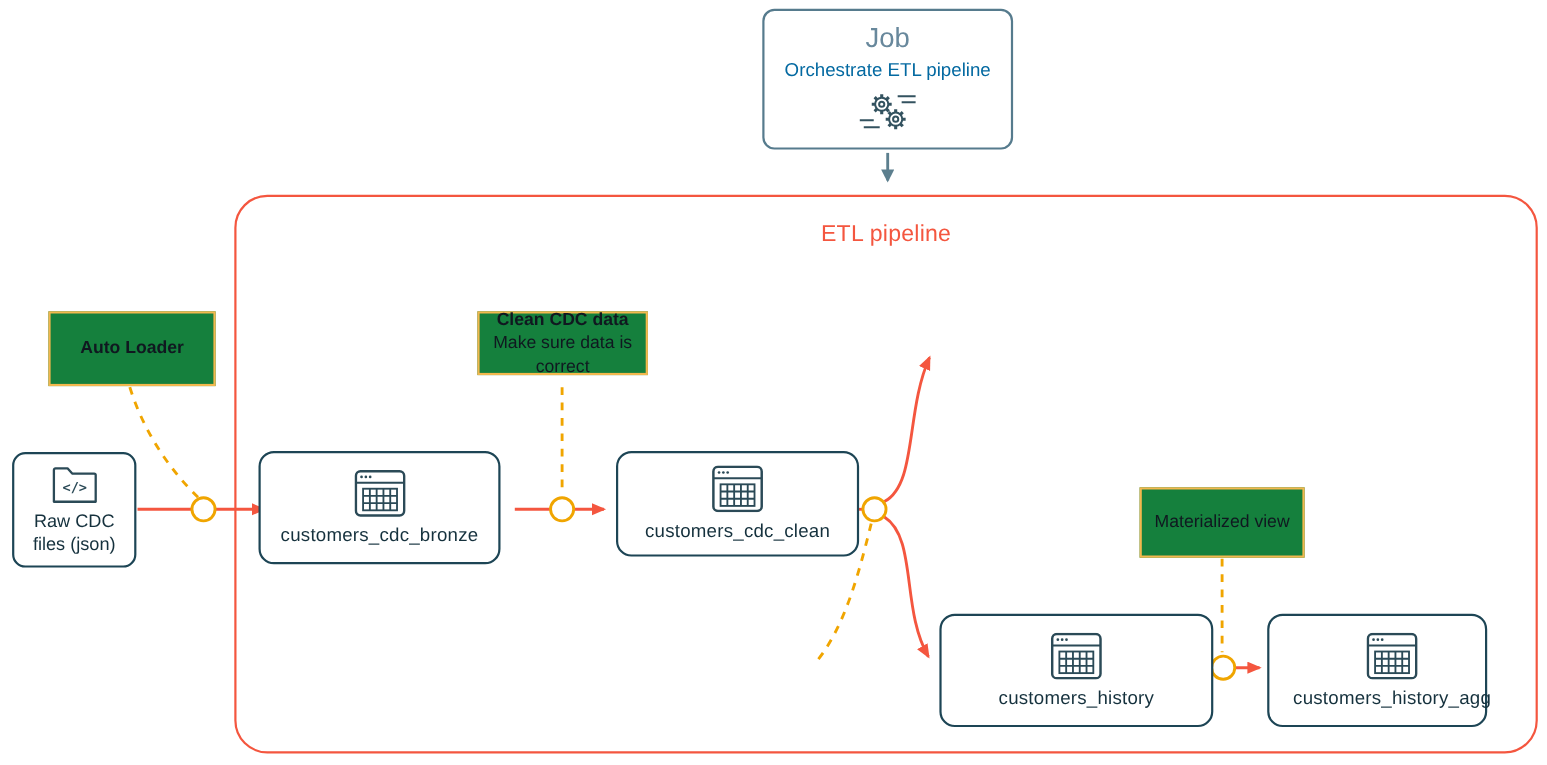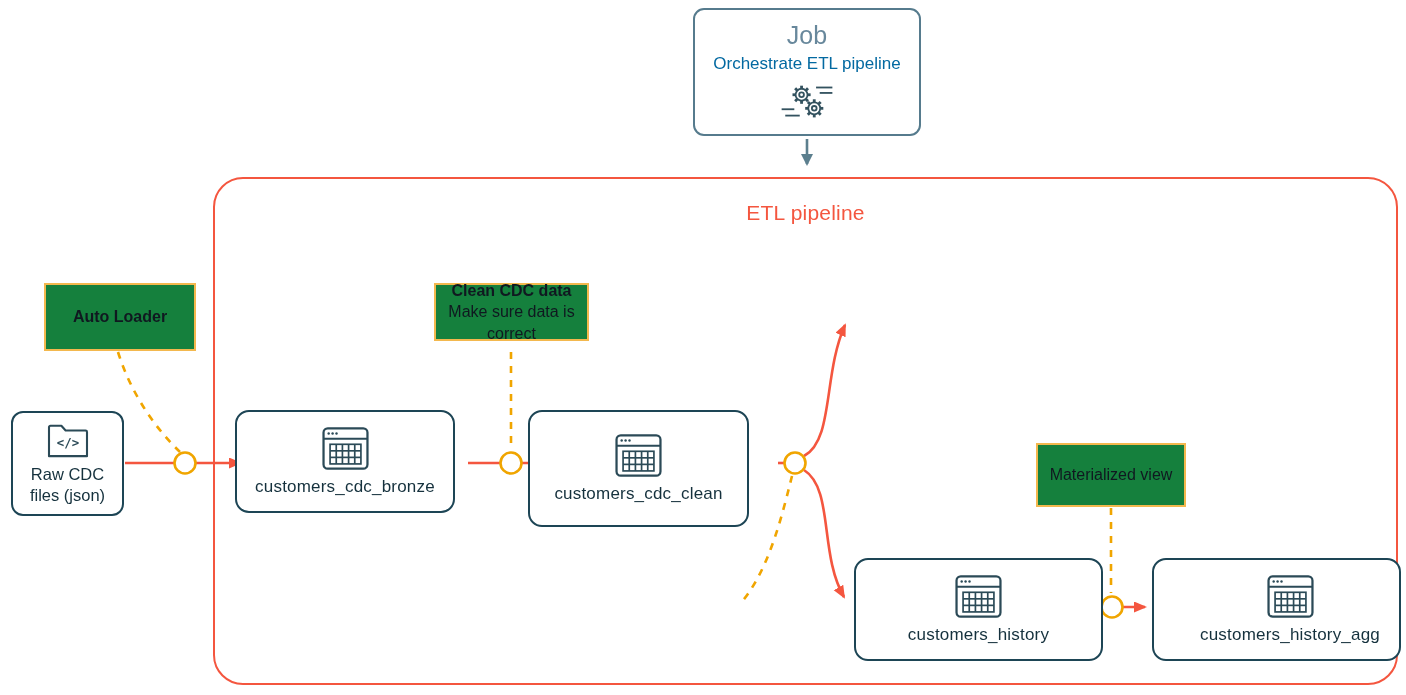--- a/index.html
+++ b/index.html
@@ -55,24 +55,24 @@
     text-align:center;font-size:16px;line-height:1.32;color:#101820;z-index:3;padding:4px 6px;
   }
   .ann .ttl{font-weight:bold;}
   .ann .ttl:empty{display:none;}
   #ann-autoloader{left:44px;top:283px;width:152px;height:68px;}
   #ann-clean{left:434px;top:283px;width:155px;height:58px;}
   #ann-autocdc{left:464px;top:573px;width:270px;height:68px;}
   #ann-matview{left:1036px;top:443px;width:150px;height:64px;}
   
   #node-bronze{left:235px;top:410px;width:220px;height:103px;}
-  #node-clean{left:528px;top:410px;width:221px;height:117px;}
+  #node-clean{left:560px;top:410px;width:221px;height:96px;}
   #node-customers{left:854px;top:265px;width:220px;height:102px;}
   #node-history{left:854px;top:558px;width:249px;height:103px;}
-  #node-agg{left:1152px;top:558px;width:249px;height:103px;padding-left:27px;}
+  #node-agg{left:1152px;top:558px;width:200px;height:103px;padding-left:27px;}
   .defs{position:absolute;width:0;height:0;overflow:hidden;}
 </style>
 </head>
 <body>
 
 <svg class="defs" aria-hidden="true">
   <defs>
     <symbol id="icon-table" viewBox="0 0 50 46">
       <rect x="1.5" y="1.5" width="47" height="43" rx="4.5" fill="none" stroke="currentColor" stroke-width="2.4"></rect>
       <circle cx="7" cy="7" r="1.3" fill="currentColor"></circle>

